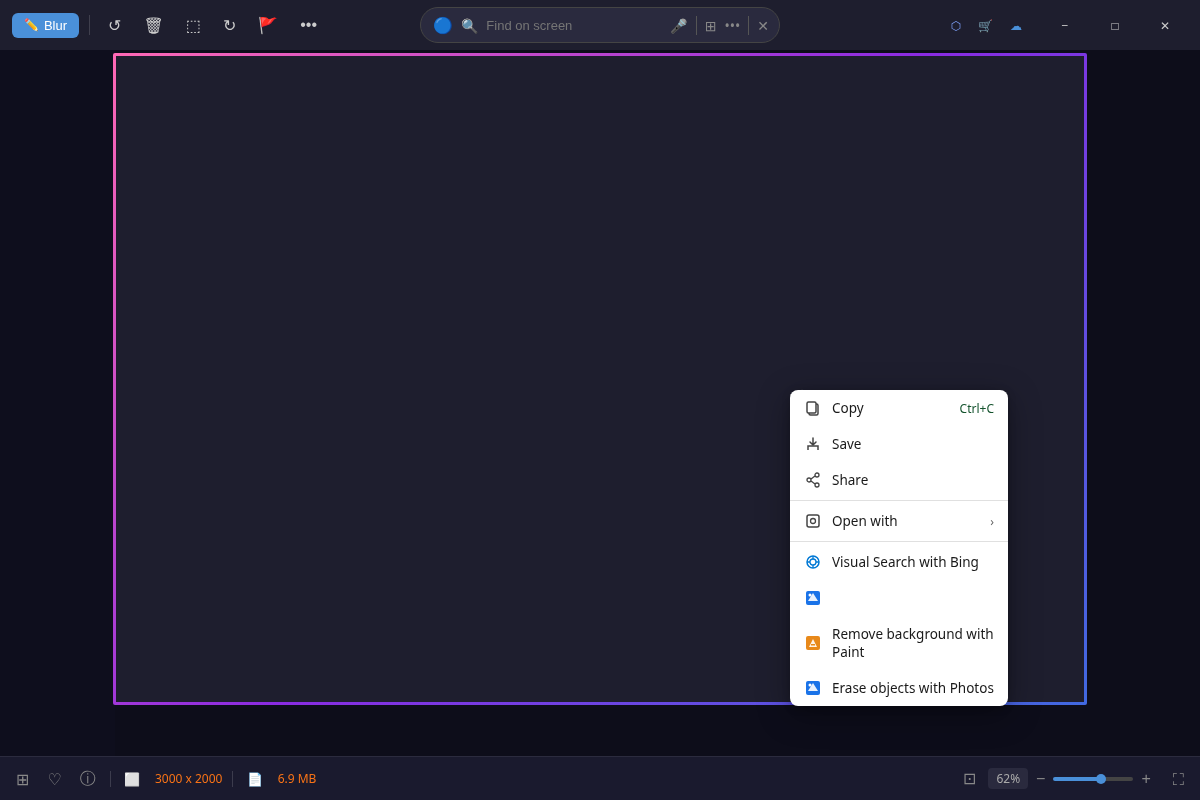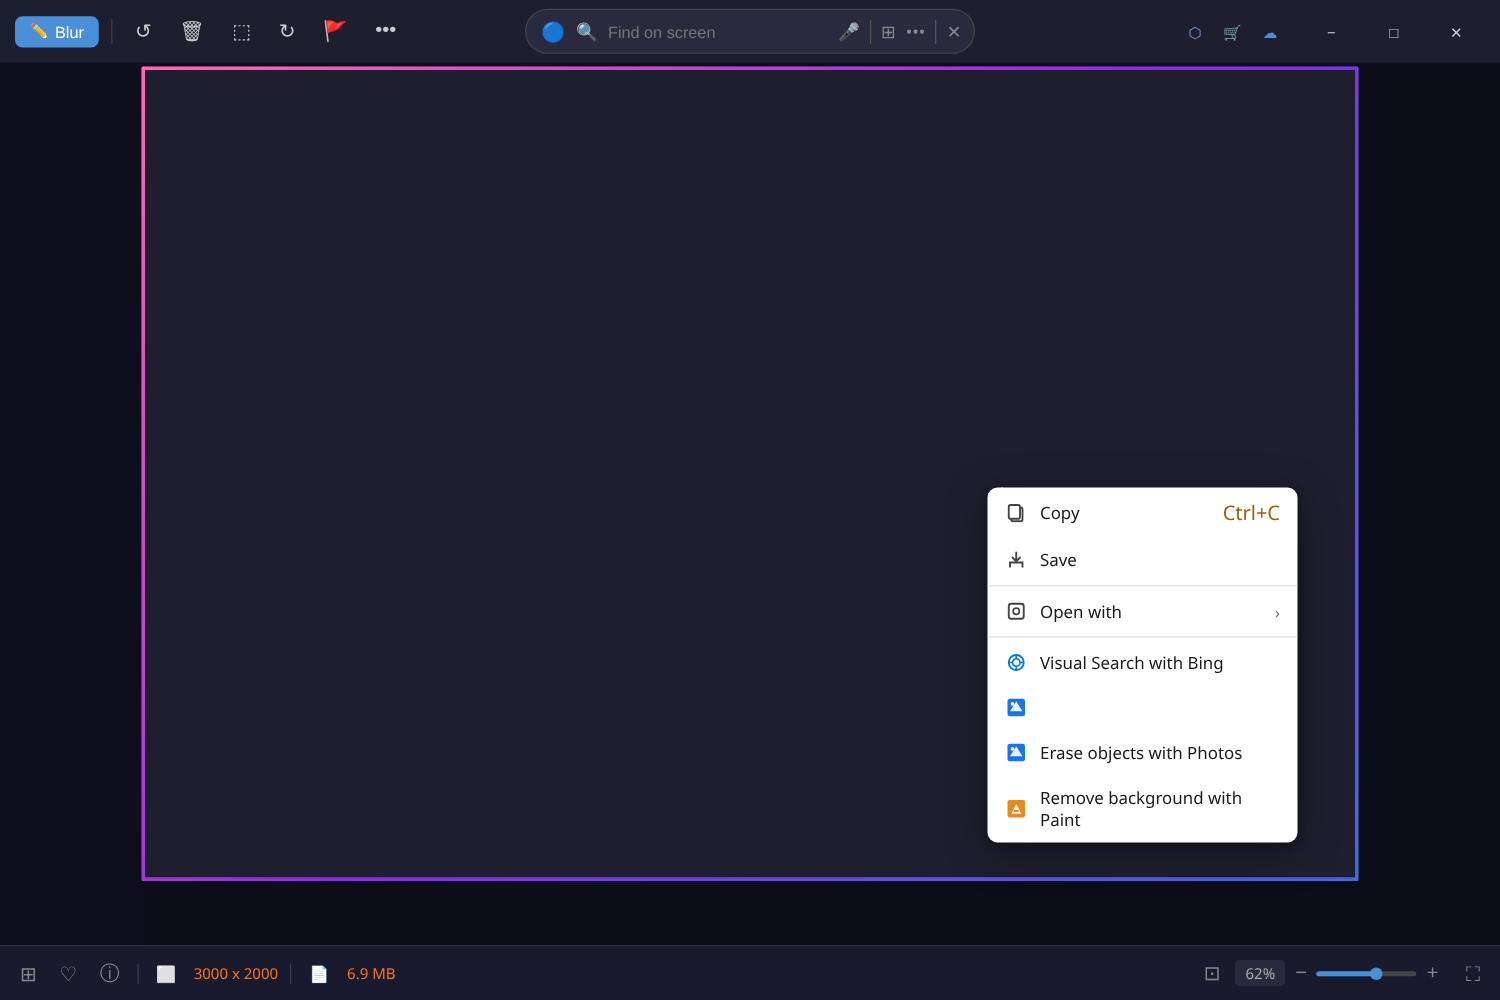--- a/index.html
+++ b/index.html
@@ -227,21 +227,21 @@
       width: 115px;
       height: 100%;
       background: rgba(15, 15, 30, 0.85);
     }
 
     
     .context-menu {
       position: absolute;
       top: 340px;
       left: 790px;
-      width: 248px;
+      width: 218px;
       background: #ffffff;
       border-radius: 8px;
       box-shadow: 0 8px 32px rgba(0,0,0,0.35), 0 2px 8px rgba(0,0,0,0.2);
       overflow: hidden;
       z-index: 100;
     }
     .context-menu-item {
       display: flex;
       align-items: center;
       padding: 9px 14px;
@@ -257,22 +257,22 @@
       align-items: center;
       justify-content: center;
       color: #444;
       font-size: 14px;
       flex-shrink: 0;
     }
     .menu-item-label {
       flex: 1;
     }
     .menu-item-shortcut {
-      color: #a16207;
-      font-size: 16px;
+      color: #14532d;
+      font-size: 12px;
     }
     .menu-item-arrow {
       color: #666;
       font-size: 12px;
     }
     .context-divider {
       height: 1px;
       background: #e0e0e0;
       margin: 2px 0;
     }
@@ -482,20 +482,32 @@
     <div class="context-menu-item">
       <span class="menu-icon">
         <svg width="16" height="16" viewBox="0 0 16 16" fill="none">
           <path d="M3 14v-4h10v4" stroke="#444" stroke-width="1.5" fill="none"></path>
           <path d="M8 2v7M5 6l3 3 3-3" stroke="#444" stroke-width="1.5" stroke-linecap="round" stroke-linejoin="round"></path>
         </svg>
       </span>
       <span class="menu-item-label">Save</span>
     </div>
 
+    <div class="context-menu-item">
+      <span class="menu-icon">
+        <svg width="16" height="16" viewBox="0 0 16 16" fill="none">
+          <circle cx="12" cy="3" r="2" stroke="#444" stroke-width="1.3" fill="none"></circle>
+          <circle cx="12" cy="13" r="2" stroke="#444" stroke-width="1.3" fill="none"></circle>
+          <circle cx="4" cy="8" r="2" stroke="#444" stroke-width="1.3" fill="none"></circle>
+          <line x1="6" y1="7" x2="10" y2="4" stroke="#444" stroke-width="1.3"></line>
+          <line x1="6" y1="9" x2="10" y2="12" stroke="#444" stroke-width="1.3"></line>
+        </svg>
+      </span>
+      <span class="menu-item-label">Share</span>
+    </div>
 
     <div class="context-divider"></div>
 
     <div class="context-menu-item">
       <span class="menu-icon">
         <svg width="16" height="16" viewBox="0 0 16 16" fill="none">
           <rect x="2" y="2" width="12" height="12" rx="2" stroke="#444" stroke-width="1.5" fill="none"></rect>
           <circle cx="8" cy="8" r="2.5" stroke="#444" stroke-width="1.3" fill="none"></circle>
         </svg>
       </span>
@@ -525,37 +537,37 @@
           <rect x="1" y="1" width="14" height="14" rx="2" fill="#1a73e8"></rect>
           <polygon points="8,3 13,11 3,11" fill="white" opacity="0.9"></polygon>
           <circle cx="5" cy="5" r="1.5" fill="white"></circle>
         </svg>
       </span>
     </div>
 
     <div class="context-menu-item">
       <span class="menu-icon">
         <svg width="16" height="16" viewBox="0 0 16 16" fill="none">
+          <rect x="1" y="1" width="14" height="14" rx="2" fill="#e8891a"></rect>
+          <path d="M4 12 L8 4 L12 12 Z" fill="white" opacity="0.9"></path>
+          <rect x="6" y="9" width="4" height="1.5" fill="#e8891a"></rect>
+        </svg>
+      </span>
+      <span class="menu-item-label">Remove background with Paint</span>
+    </div>
+
+    <div class="context-menu-item">
+      <span class="menu-icon">
+        <svg width="16" height="16" viewBox="0 0 16 16" fill="none">
           <rect x="1" y="1" width="14" height="14" rx="2" fill="#1a73e8"></rect>
           <polygon points="8,3 13,11 3,11" fill="white" opacity="0.9"></polygon>
           <circle cx="5" cy="5" r="1.5" fill="white"></circle>
         </svg>
       </span>
       <span class="menu-item-label">Erase objects with Photos</span>
-    </div>
-
-    <div class="context-menu-item">
-      <span class="menu-icon">
-        <svg width="16" height="16" viewBox="0 0 16 16" fill="none">
-          <rect x="1" y="1" width="14" height="14" rx="2" fill="#e8891a"></rect>
-          <path d="M4 12 L8 4 L12 12 Z" fill="white" opacity="0.9"></path>
-          <rect x="6" y="9" width="4" height="1.5" fill="#e8891a"></rect>
-        </svg>
-      </span>
-      <span class="menu-item-label">Remove background with Paint</span>
     </div>
   </div>
 
   <div class="cursor-dot"></div>
 </div>
 
 <div class="statusbar">
   <span class="status-icon-btn">⊞</span>
   <span class="status-icon-btn">♡</span>
   <span class="status-icon-btn">ⓘ</span>

